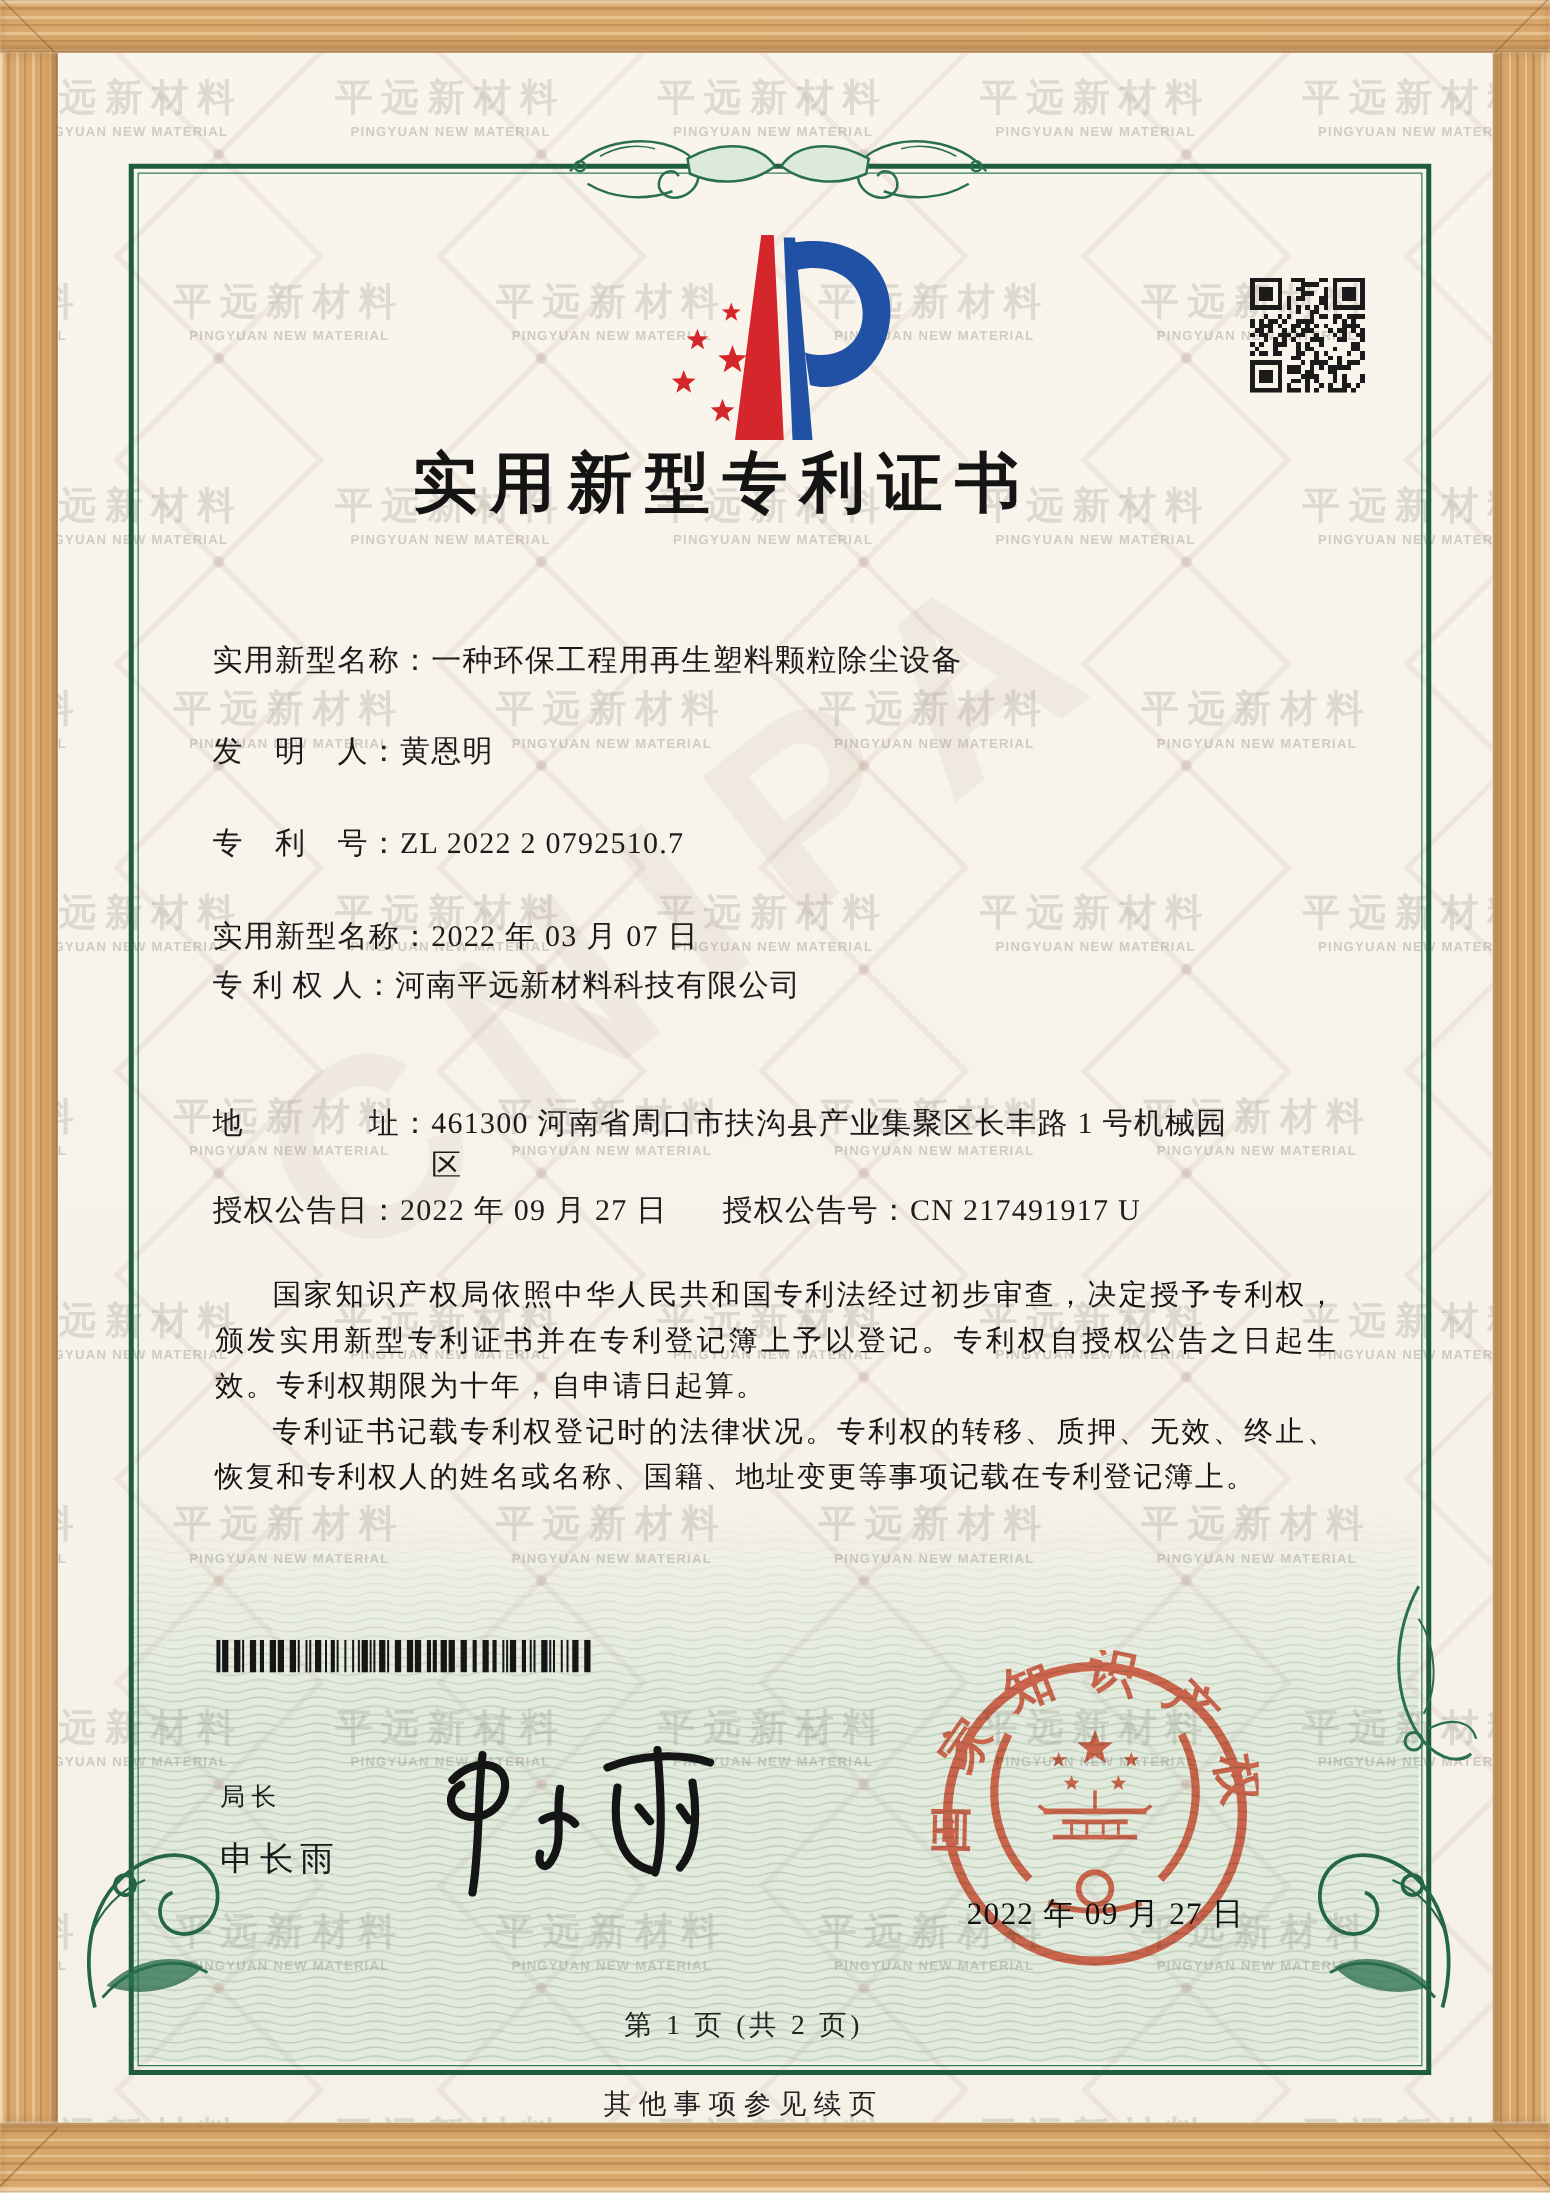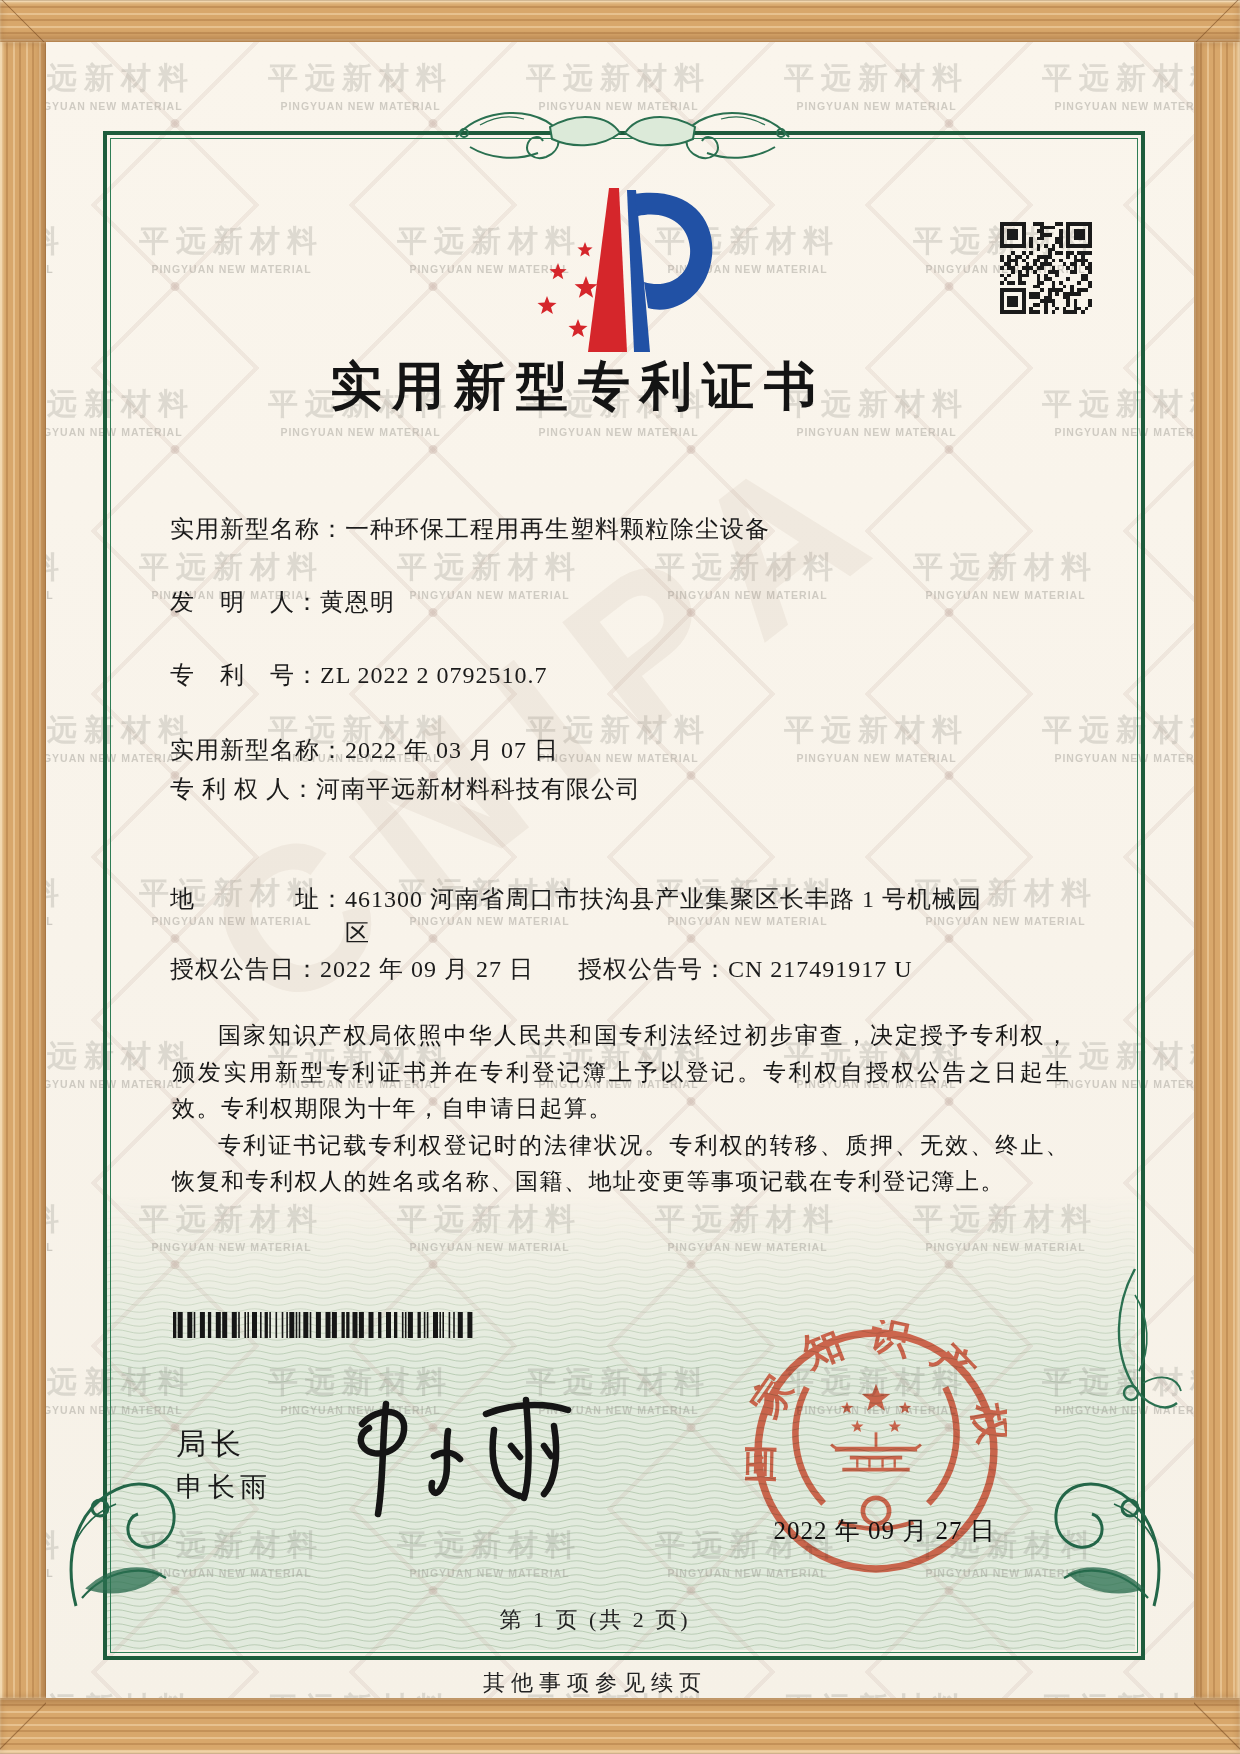--- a/index.html
+++ b/index.html
@@ -48,21 +48,21 @@
          letter-spacing:10px;color:#141414;}
   .field-row{position:absolute;left:170px;z-index:10;display:flex;font-size:24px;line-height:34px;color:#1b1b1b;}
   .flabel{flex:none;letter-spacing:1px;}
   .fvalue{white-space:pre-line;letter-spacing:1px;max-width:740px;}
   .grant-row{position:absolute;left:170px;top:952px;z-index:10;display:flex;font-size:24px;line-height:34px;}
   .grant-pair2{margin-left:44px;}
   .paragraphs{position:absolute;left:172px;top:1018px;width:898px;z-index:10;font-size:23px;
               line-height:36.6px;letter-spacing:1.5px;text-align:justify;color:#161616;}
   .paragraphs p{margin:0;text-indent:2em;}
   .barcode{position:absolute;left:173px;top:1312px;width:300px;height:26px;z-index:10;}
-  .signer-title{position:absolute;left:176px;top:1424px;z-index:10;font-size:30px;letter-spacing:5px;
+  .signer-title{position:absolute;left:176px;top:1424px;z-index:10;font-size:20px;letter-spacing:5px;
      font-family:"Liberation Sans","DejaVu Sans",sans-serif;color:#1a1a1a;}
   .signer-name{position:absolute;left:176px;top:1469px;z-index:10;font-size:27px;letter-spacing:5px;
      font-family:"Liberation Sans","DejaVu Sans",sans-serif;color:#1a1a1a;}
   .signature{position:absolute;left:348px;top:1386px;width:235px;height:140px;z-index:12;}
   .seal{position:absolute;left:745px;top:1320px;width:262px;height:262px;z-index:11;mix-blend-mode:multiply;}
   .seal-date{position:absolute;left:772px;top:1514px;width:225px;z-index:12;text-align:center;
              font-size:25px;letter-spacing:1px;color:#111;}
   .page-footer{position:absolute;left:435px;top:1605px;width:320px;z-index:10;text-align:center;
                font-size:22px;letter-spacing:3px;color:#222;}
   .continuation{position:absolute;left:435px;top:1668px;width:320px;z-index:10;text-align:center;

